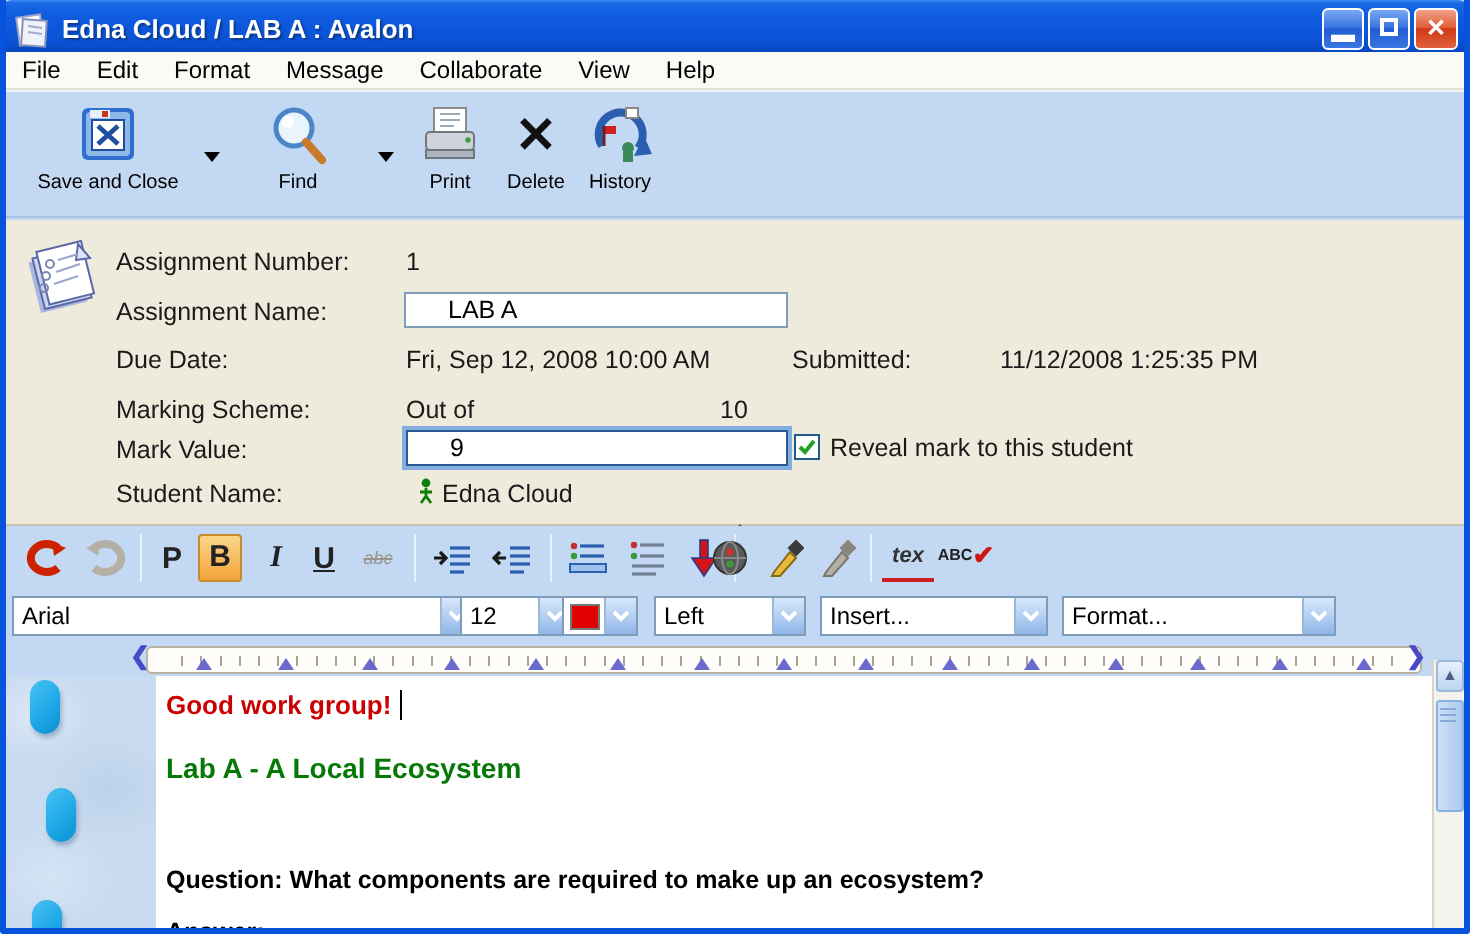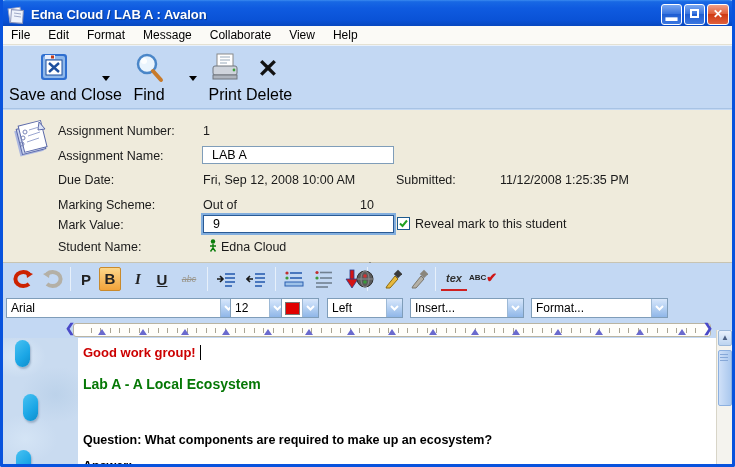--- a/index.html
+++ b/index.html
@@ -22,29 +22,29 @@
 
   
   .menubar{position:absolute;left:0;top:26px;width:729px;height:19px;background:#fbfaf6;border-bottom:1px solid #e4e1d3;
     display:flex;align-items:center;padding-left:8px;gap:0;}
   .menu-item{font-size:12px;color:#000;padding:2px 10px 2px 0;margin-right:8px;cursor:default;}
 
   
   .toolbar{position:absolute;left:0;top:45px;width:729px;height:64px;background:#c3d8f3;border-top:1px solid #e9f1fb;border-bottom:1px solid #a8c3e4;}
   .tb-btn{position:absolute;top:3px;height:58px;text-align:center;}
   .tb-btn .icon{display:block;margin:2px auto 0;}
-  .tb-btn .lbl{display:block;font-size:16px;color:#000;margin-top:1px;white-space:nowrap;}
+  .tb-btn .lbl{display:block;font-size:10px;color:#000;margin-top:1px;white-space:nowrap;}
   .drop-arrow{position:absolute;width:0;height:0;border:4px solid transparent;border-top:5px solid #000;top:30px;}
   .delete-x{font-size:25px;font-weight:bold;color:#111;line-height:34px;display:block;}
 
   
   .formpane{position:absolute;left:0;top:110px;width:729px;height:148px;background:#efebdc;font-size:12.5px;color:#1a1a1a;}
   .fl{position:absolute;white-space:nowrap;}
   .assign-icon{position:absolute;left:10px;top:8px;}
-  .xp-input{position:absolute;height:18px;border:1px solid #7f9db9;background:#fff;font-family:"Liberation Sans",sans-serif;font-size:12.5px;padding:0 9px;color:#000;}
+  .xp-input{position:absolute;height:18px;border:1px solid #7f9db9;background:#fff;font-family:"Liberation Sans",sans-serif;font-size:12.5px;padding:0 21px;color:#000;}
   .xp-input.focused{border:1px solid #2a5a94;outline:2px solid #82aede;}
   .checkbox{position:absolute;width:13px;height:13px;background:#fff;border:1px solid #1d5a8e;}
   .person-icon{position:absolute;}
 
   
   .splitter{position:absolute;left:0;top:258px;width:729px;height:5px;background:#efebdc;border-bottom:1px solid #c8c4b2;}
   .split-grip{position:absolute;left:363px;top:0;width:0;height:0;border:4px solid transparent;border-bottom:4px solid #555;}
 
   
   .fmt1{position:absolute;left:0;top:263px;width:729px;height:32px;background:#c3d8f3;}
@@ -162,20 +162,32 @@
         <rect x="5" y="15" width="24" height="9" rx="2" fill="#cfd4dc" stroke="#70777f"></rect>
         <rect x="5" y="24" width="24" height="4" fill="#aeb4bd" stroke="#70777f"></rect>
         <circle cx="26" cy="19" r="1.4" fill="#3c9e3c"></circle>
       </svg>
       <span class="lbl">Print</span>
     </div>
     <div class="tb-btn" style="left:243px;width:44px;">
       <span class="icon delete-x">✕</span>
       <span class="lbl">Delete</span>
     </div>
+    <div class="tb-btn" style="left:285px;width:44px;">
+      <svg class="icon" width="34" height="34" viewBox="0 0 34 34">
+        <path d="M8 22 A 11 11 0 1 1 26 23" fill="none" stroke="#2a5fb0" stroke-width="4"></path>
+        <path d="M29 17 L24 27 L33 26 Z" fill="#2a5fb0"></path>
+        <rect x="9" y="12" width="6" height="4" fill="#d02020"></rect>
+          <line x1="9" y1="12" x2="9" y2="22" stroke="#702020" stroke-width="1.5"></line>
+        <circle cx="21" cy="23" r="3" fill="#3a8a5a"></circle>
+          <rect x="18.5" y="25" width="5" height="5" fill="#3a8a5a"></rect>
+        <rect x="20" y="3" width="6" height="5" fill="#fff" stroke="#888"></rect>
+      </svg>
+      <span class="lbl">History</span>
+    </div>
   </div>
 
   <div class="formpane">
     <svg class="assign-icon" width="36" height="42" viewBox="0 0 36 42">
       <rect x="4" y="10" width="24" height="26" fill="#aab6e0" transform="rotate(-14 16 23)"></rect>
       <rect x="6" y="8" width="24" height="26" fill="#cdd6ef" stroke="#5a68a8" transform="rotate(-14 18 21)"></rect>
       <rect x="8" y="5" width="23" height="27" fill="#fff" stroke="#5a68a8" transform="rotate(-14 19 18)"></rect>
       <path d="M26 4 l6 7 l-7 1 Z" fill="#dfe6f8" stroke="#5a68a8"></path>
       <circle cx="12" cy="14" r="2" fill="none" stroke="#7a86b8"></circle>
         <circle cx="10" cy="20" r="2" fill="none" stroke="#7a86b8"></circle>

